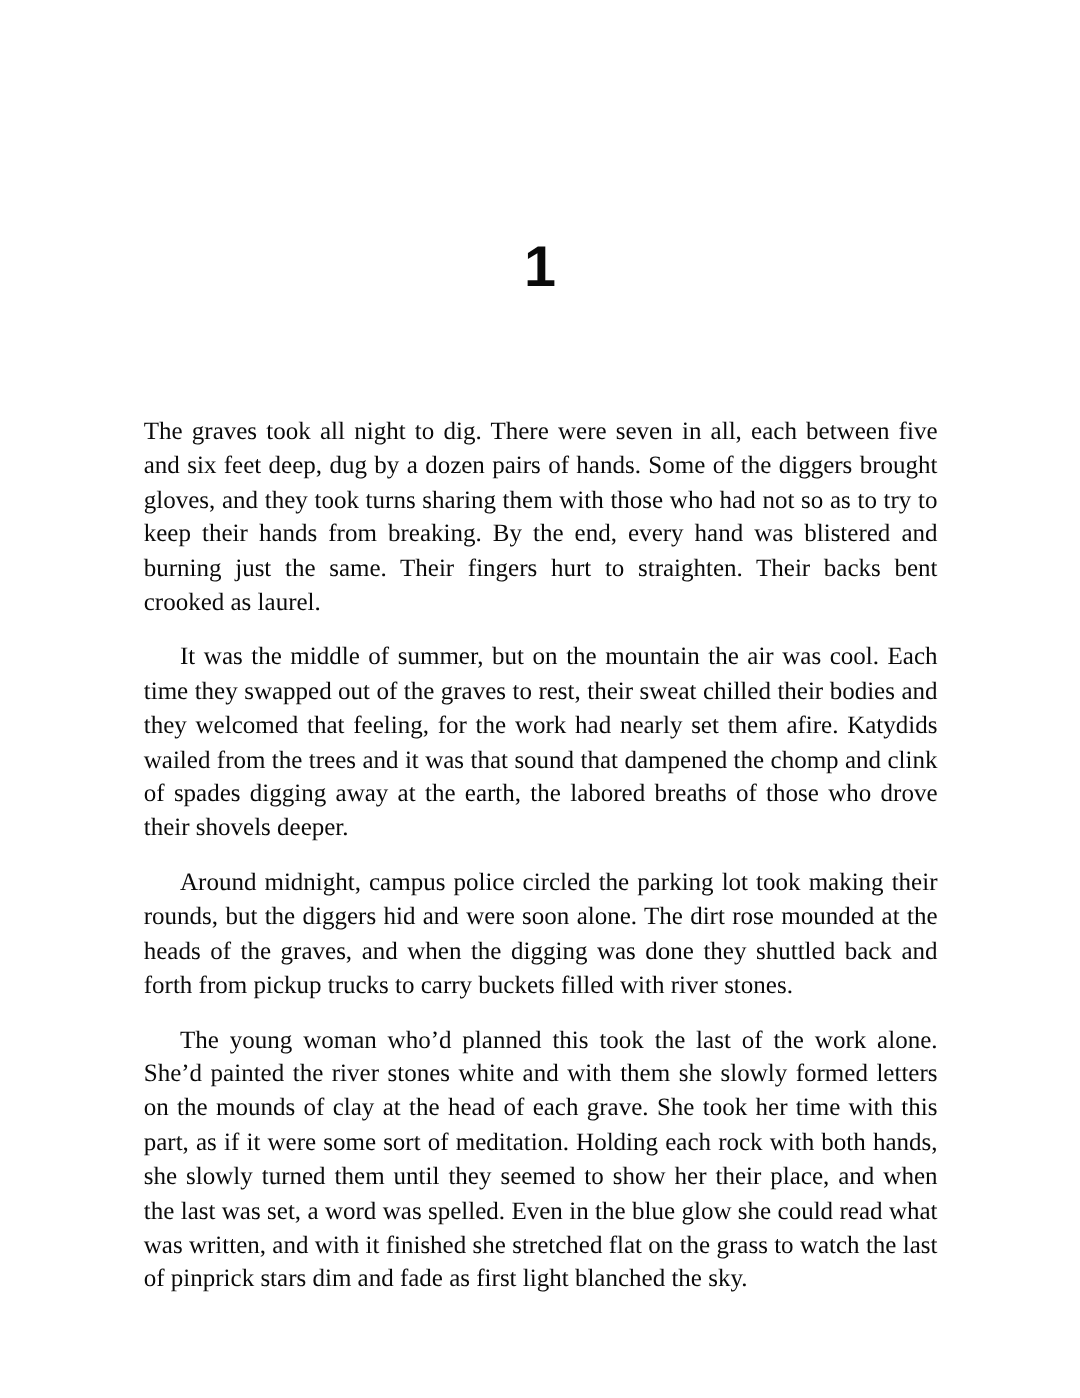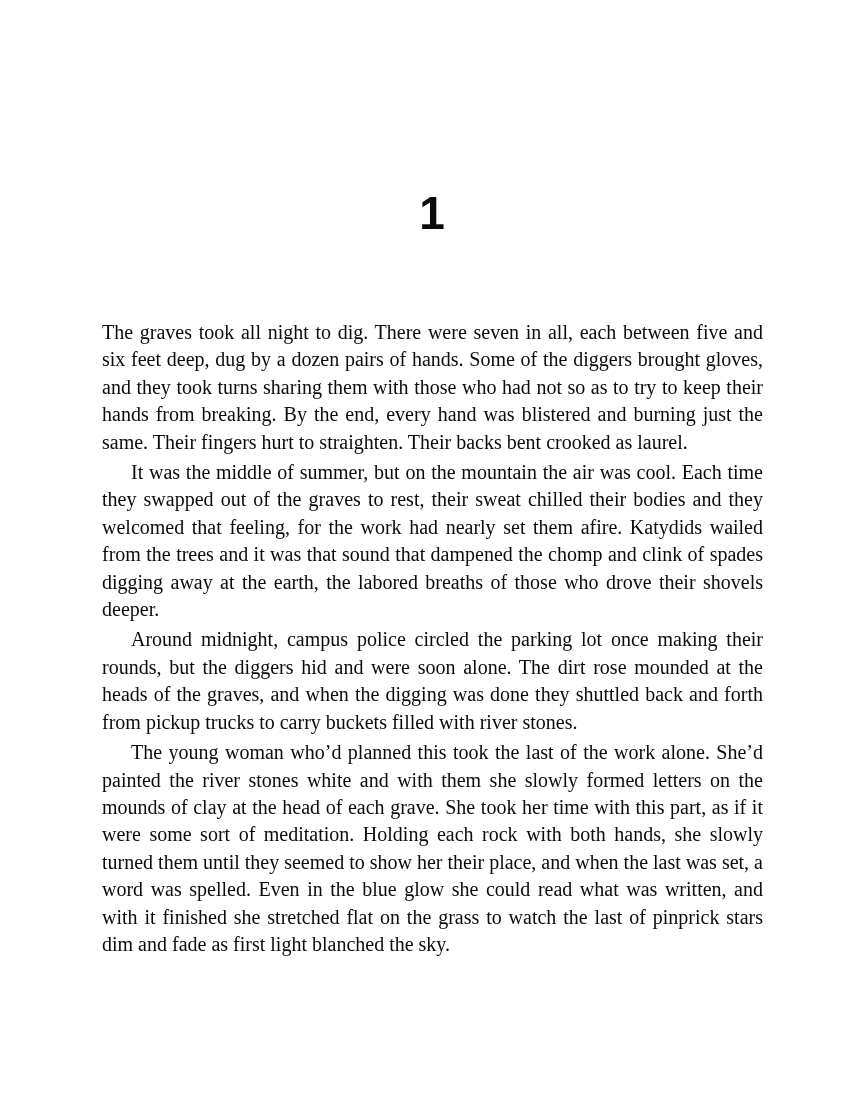--- a/index.html
+++ b/index.html
@@ -33,32 +33,32 @@
     top: 316px;
     left: 99px;
     width: 667px;
     font-family: "Liberation Serif", serif;
     font-size: 20px;
     line-height: 27.4px;
     color: #0b0b0b;
     text-align: justify;
   }
   .chapter-body p {
-    margin: 3px;
+    margin: 16px;
     padding: 0;
     text-indent: 29px;
   }
   .chapter-body p:first-child {
     text-indent: 0;
   }
 </style>
 </head>
 <body>
 
 <div class="page">
   <h1 class="chapter-number">1</h1>
   <div class="chapter-body">
       <p>The graves took all night to dig. There were seven in all, each between five and six feet deep, dug by a dozen pairs of hands. Some of the diggers brought gloves, and they took turns sharing them with those who had not so as to try to keep their hands from breaking. By the end, every hand was blistered and burning just the same. Their fingers hurt to straighten. Their backs bent crooked as laurel.</p>
       <p>It was the middle of summer, but on the mountain the air was cool. Each time they swapped out of the graves to rest, their sweat chilled their bodies and they welcomed that feeling, for the work had nearly set them afire. Katydids wailed from the trees and it was that sound that dampened the chomp and clink of spades digging away at the earth, the labored breaths of those who drove their shovels deeper.</p>
-      <p>Around midnight, campus police circled the parking lot once making their rounds, but the diggers hid and were soon alone. The dirt rose mounded at the heads of the graves, and when the digging was done they shuttled back and forth from pickup trucks to carry buckets filled with river stones.</p>
+      <p>Around midnight, campus police circled the parking lot took making their rounds, but the diggers hid and were soon alone. The dirt rose mounded at the heads of the graves, and when the digging was done they shuttled back and forth from pickup trucks to carry buckets filled with river stones.</p>
       <p>The young woman who’d planned this took the last of the work alone. She’d painted the river stones white and with them she slowly formed letters on the mounds of clay at the head of each grave. She took her time with this part, as if it were some sort of meditation. Holding each rock with both hands, she slowly turned them until they seemed to show her their place, and when the last was set, a word was spelled. Even in the blue glow she could read what was written, and with it finished she stretched flat on the grass to watch the last of pinprick stars dim and fade as first light blanched the sky.</p>
     </div>
 </div>
 
 </body></html>

